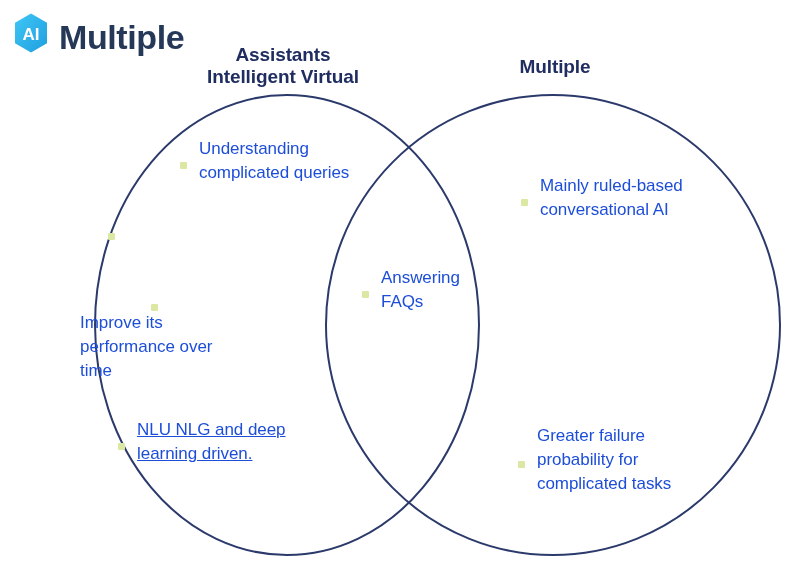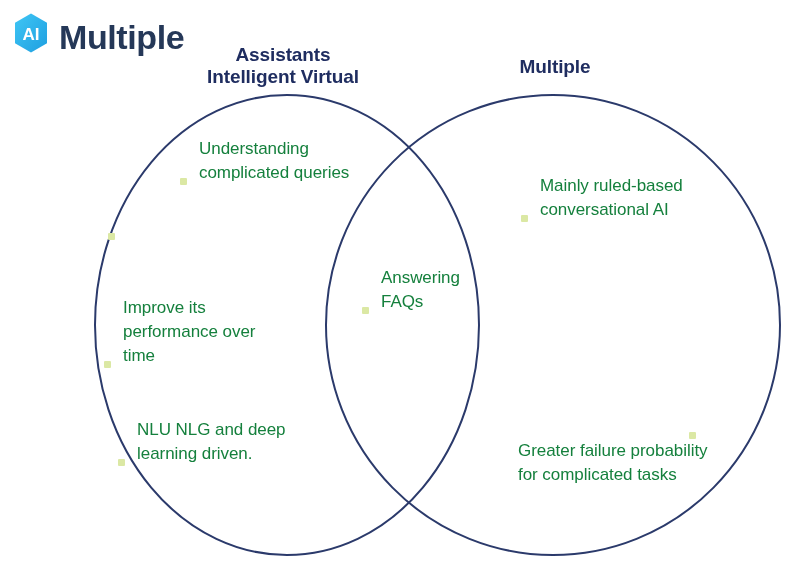--- a/index.html
+++ b/index.html
@@ -78,52 +78,52 @@
   #title-right {
     left: 455px;
     top: 56px;
     width: 200px;
   }
 
   
   .bullet {
     position: absolute;
     display: flex;
-    align-items: flex-end;
-    color: #15803d;
+    align-items: center;
+    color: #1d4ed8;
     font-size: 17px;
     line-height: 1.42;
     letter-spacing: -0.05px;
   }
   .bullet .marker {
     flex: 0 0 auto;
     width: 7px;
     height: 7px;
     background: #dbe8a4;
     margin-top: 8px;
     margin-right: 12px;
     border-radius: 1px;
   }
   .bullet .btext {
     flex: 1 1 auto;
   }
 
   
   #b-l1 { left: 180px; top: 137px; width: 170px; }
   #b-l2 { left: 108px; top: 225px; width: 180px; }
-  #b-l3 { left: 104px;  top: 296px; width: 160px; }
-  #b-l4 { left: 118px; top: 418px; width: 210px; }
+  #b-l3 { left: 80px;  top: 296px; width: 160px; flex-direction: column; }
+  #b-l4 { left: 118px; top: 418px; width: 210px; text-decoration: underline; }
 
   
   #b-c1 { left: 362px; top: 266px; width: 130px; }
 
   
   #b-r1 { left: 521px; top: 174px; width: 200px; }
   #b-r2 { left: 571px; top: 284px; width: 175px; }
-  #b-r3 { left: 518px; top: 424px; width: 190px; flex-direction: column; }
+  #b-r3 { left: 518px; top: 424px; width: 190px; }
 </style>
 </head>
 <body>
 
 <div id="canvas">
 
   <div id="logo">
     <div id="logo-mark">
       <svg viewBox="0 0 42 42" xmlns="http://www.w3.org/2000/svg">
         <defs>

